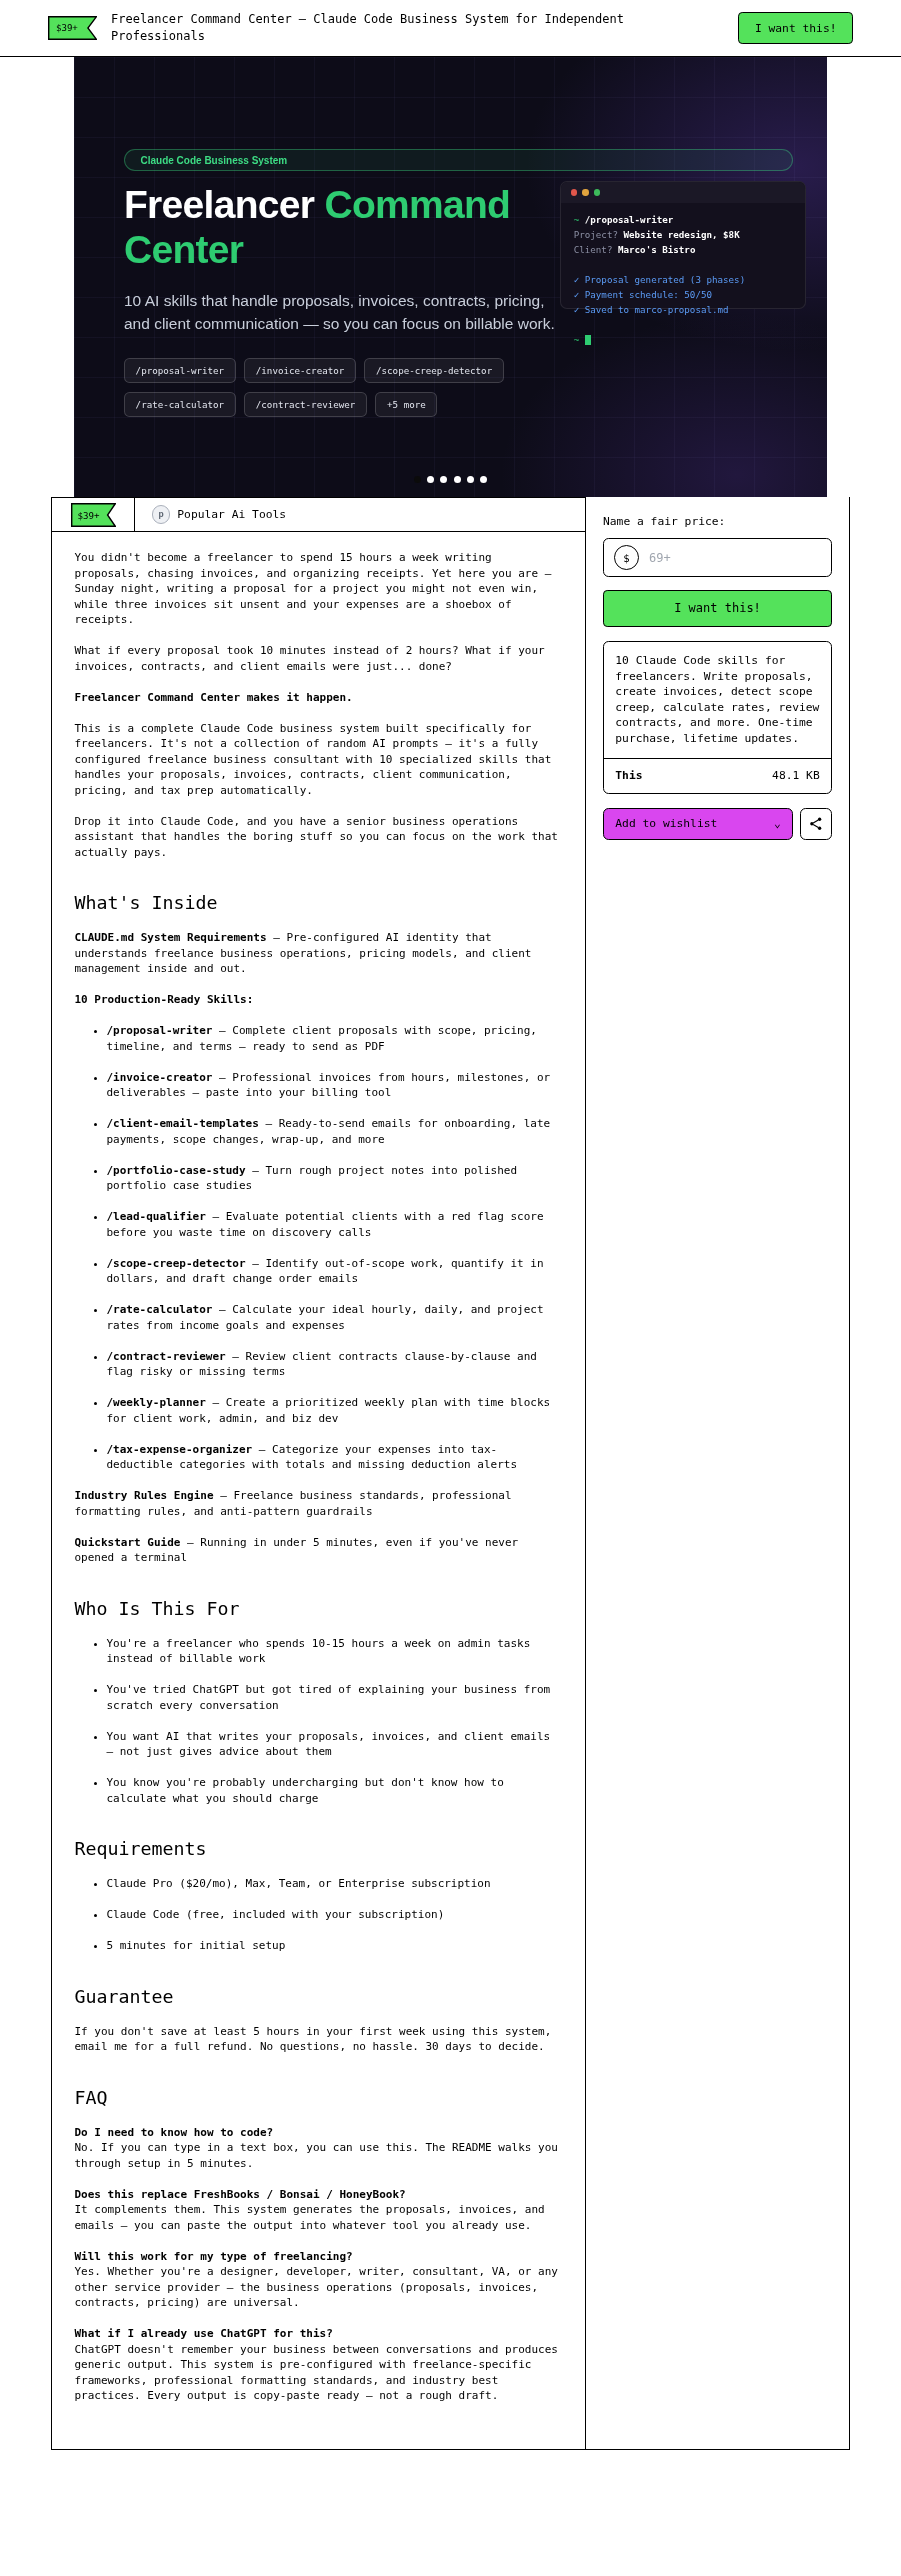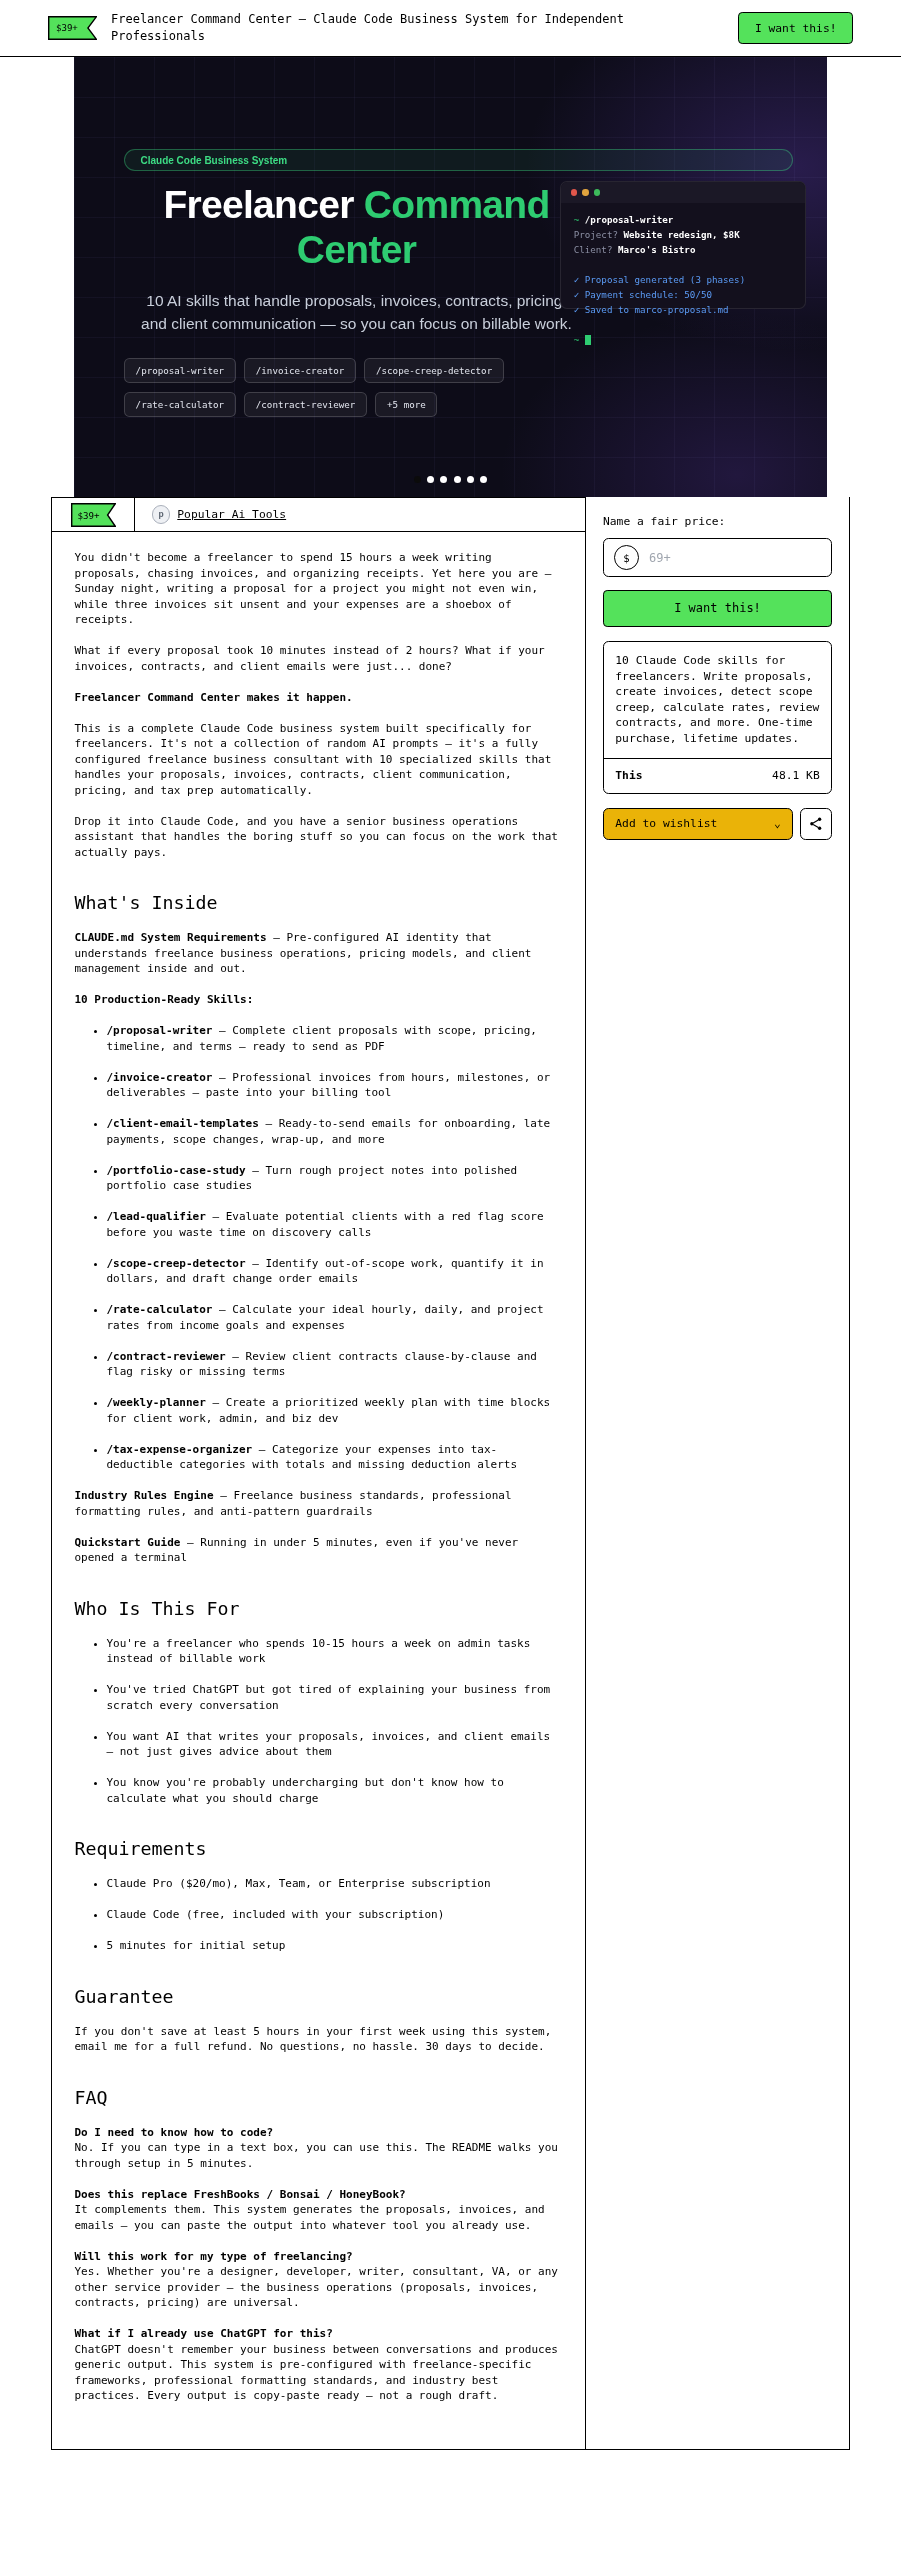--- a/index.html
+++ b/index.html
@@ -24,21 +24,21 @@
     background-image:
       linear-gradient(rgba(150,140,230,0.055) 0.7px, transparent 0.7px),
       linear-gradient(90deg, rgba(150,140,230,0.055) 0.7px, transparent 0.7px);
     background-size:40px 40px; pointer-events:none; }
   .hero-badge { position:absolute; left:50px; right:34px; top:92px; height:22px;
                 border:0.7px solid rgba(61,220,132,0.38); background:rgba(61,220,132,0.07);
                 border-radius:11.3px; display:flex; align-items:center; padding-left:15.5px;
                 font-size:10px; font-weight:bold; color:#3ddc84;
                 font-family:"Liberation Sans","DejaVu Sans",sans-serif; }
   .hero-main { position:absolute; left:50px; top:125px; width:465px;
-               font-family:"Liberation Sans","DejaVu Sans",sans-serif;text-align:center; }
+               font-family:"Liberation Sans","DejaVu Sans",sans-serif; }
   .hero-h1 { font-size:39px; line-height:45px; font-weight:bold; letter-spacing:-0.7px; }
   .hero-h1 .w { color:#fff; } .hero-h1 .g { color:#2ecc71; }
   .hero-sub { margin-top:17px; font-size:15.5px; line-height:23px; color:#c9cfdb; }
   .hero-pills { margin-top:22.5px; display:flex; flex-wrap:wrap; gap:8.5px; width:437px; }
   .hpill { font-family:"DejaVu Sans Mono",monospace; font-size:9.2px; color:#e3e6ef;
            background:rgba(255,255,255,0.055); border:0.7px solid rgba(255,255,255,0.17);
            border-radius:5.6px; padding:6.3px 10.6px; white-space:nowrap; }
 
   .term { position:absolute; right:21px; top:124px; width:246px; height:128px;
           background:#13101d; border:0.7px solid rgba(255,255,255,0.09); border-radius:7px; }
@@ -65,21 +65,21 @@
                 letter-spacing:-0.7px; }
   .meta-row { display:flex; align-items:stretch; border-top:0.7px solid #000;
               border-bottom:0.7px solid #000; margin:0 -22.5px; height:35px; }
   .meta-price { width:83px; border-right:0.7px solid #000; display:flex;
                 align-items:center; justify-content:center; }
   .meta-seller { display:flex; align-items:center; gap:7px; padding-left:17px; }
   .avatar { width:18.3px; height:18.3px; border-radius:50%; background:#eef0f4;
             border:0.7px solid #aab0bb; display:flex; align-items:center; justify-content:center;
             font-size:8.5px; font-weight:bold; color:#5b6470;
             font-family:"Liberation Sans",sans-serif; }
-  .seller-link { font-size:11.3px; color:#000; text-decoration:underline; cursor:pointer; }
+  .seller-link { font-size:11.3px; color:#000; cursor:pointer; }
 
   .article { padding-top:2.8px; font-size:11px; line-height:15.5px; }
   .article p { margin-top:15.5px; }
   .article h2 { font-size:18.3px; line-height:22.5px; font-weight:400; margin:32px 0 1.4px; }
   .article ul { margin-top:15.5px; padding-left:32px; }
   .article li { margin-top:15.5px; }
   .article li:first-child { margin-top:14px; }
 
   
   .sidebar { flex:1; border-left:0.7px solid #000; padding:18.3px 17px; }
@@ -93,21 +93,21 @@
   .price-field::placeholder { color:#a0a6af; }
   .buy-btn { margin-top:12.7px; width:100%; height:37px; background:#54e25b;
              border:0.7px solid #000; border-radius:4.2px; font-family:inherit; font-size:12px;
              cursor:pointer; }
   .info-card { margin-top:14px; border:0.7px solid #000; border-radius:5.6px; }
   .info-desc { padding:11.3px; font-size:11.3px; line-height:15.5px; }
   .info-size { border-top:0.7px solid #000; padding:10.6px 11.3px; display:flex;
                justify-content:space-between; font-size:11.3px; }
   .info-size .k { font-weight:bold; }
   .wish-row { margin-top:14px; display:flex; gap:7px; }
-  .wish-btn { flex:1; height:32px; border:0.7px solid #000; border-radius:5.6px; background:#eab308;
+  .wish-btn { flex:1; height:32px; border:0.7px solid #000; border-radius:5.6px; background:#d946ef;
               font-family:inherit; font-size:11.3px; display:flex; align-items:center;
               justify-content:space-between; padding:0 11.3px; cursor:pointer; }
   .share-btn { width:32px; height:32px; border:0.7px solid #000; border-radius:5.6px;
                background:#fff; display:flex; align-items:center; justify-content:center;
                cursor:pointer; }
 </style>
 </head>
 <body>
 
 <header class="topbar">

